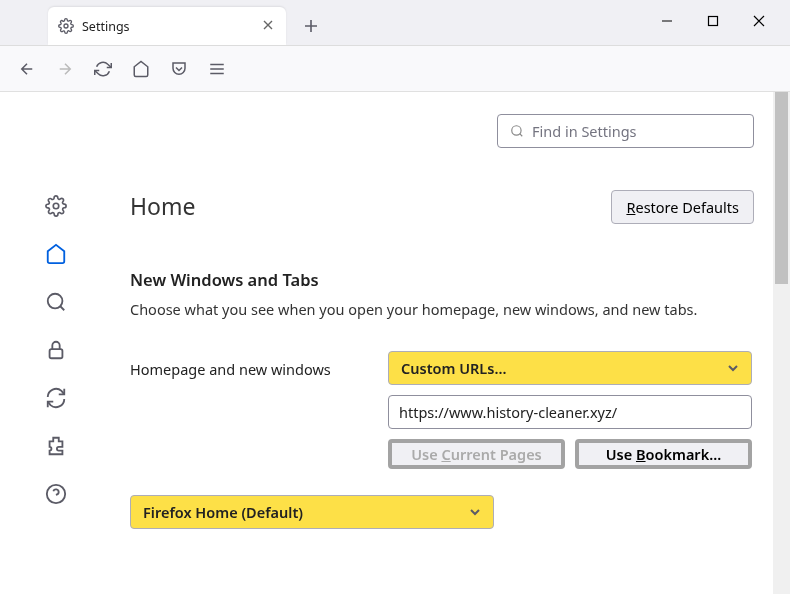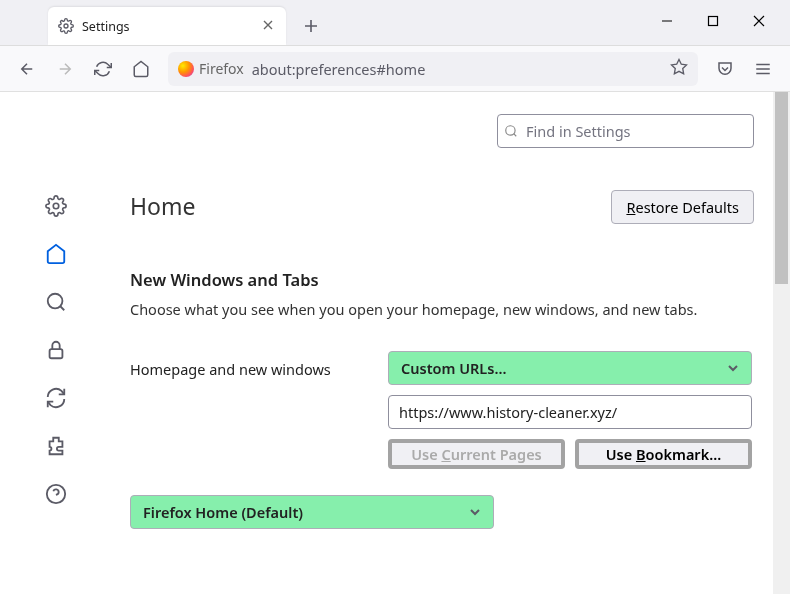--- a/index.html
+++ b/index.html
@@ -23,35 +23,35 @@
 .urlbar .address { color: #5b5b66; }
 .urlbar-star { margin-left: auto; color: #5b5b66; width:18px; }
 
 
 .content-wrap { display: flex; height: calc(594px - 92px); position: relative; }
 .sidebar { width: 112px; padding-top: 102px; display: flex; flex-direction: column; align-items: center; gap: 24px; }
 .sideicon { width: 24px; height: 24px; color: #5b5b66; display:flex; align-items:center; justify-content:center; }
 .sideicon.active { color: #0060df; }
 
 .main { flex: 1; padding: 24px 30px 0 18px; position: relative; }
-.searchbox { position: absolute; right: 36px; top: 22px; width: 257px; height: 34px; border: 1px solid #8f8f9d; border-radius: 4px; display: flex; align-items: center; padding: 0 6px; gap: 8px; color: #747480; font-size: 14.5px; }
+.searchbox { position: absolute; right: 36px; top: 22px; width: 257px; height: 34px; border: 1px solid #8f8f9d; border-radius: 4px; display: flex; align-items: center; padding: 0 12px; gap: 8px; color: #747480; font-size: 14.5px; }
 
 h1.page-title { font-size: 23px; font-weight: 400; color: #333; margin-top: 74px; }
 .restore-btn { position: absolute; right: 36px; top: 98px; height: 34px; padding: 0 14px; border: 1px solid #adadb8; border-radius: 4px; background: #f0f0f4; font-size: 14.5px; display:flex; align-items:center; }
 .restore-btn u { text-decoration: underline; }
 
 h2.section-title { font-size: 16.5px; font-weight: 600; margin-top: 46px; color: #222; }
 .section-desc { font-size: 14.5px; color: #333; margin-top: 8px; line-height: 1.4; }
 
 .form-rows { margin-top: 32px; }
 .form-row { display: flex; align-items: flex-start; margin-bottom: 8px; }
 .form-label { width: 258px; font-size: 14.5px; color: #222; padding-top: 8px; }
 .form-ctrl { flex: 1; max-width: 364px; }
 
-.dropdown { height: 34px; border: 1px solid #adadb8; border-radius: 4px; background: #86efac; display: flex; align-items: center; padding: 0 12px; font-size: 14.5px; font-weight: 600; color: #222; position: relative; }
+.dropdown { height: 34px; border: 1px solid #adadb8; border-radius: 4px; background: #fde047; display: flex; align-items: center; padding: 0 12px; font-size: 14.5px; font-weight: 600; color: #222; position: relative; }
 .dropdown .chev { margin-left: auto; color: #5b5b66; }
 
 .urlinput { width: 100%; height: 34px; border: 1px solid #8f8f9d; border-radius: 4px; padding: 0 10px; font-size: 14.5px; color: #222; background:#fff; display:flex; align-items:center; }
 
 .btn-row { display: flex; gap: 10px; margin-top: 10px; }
 .btn { flex:1; height: 30px; border: 4px solid #a3a3a3; border-radius: 4px; background: #f0f0f4; font-size: 14.5px; font-weight: 600; display: flex; align-items: center; justify-content: center; }
 .btn.disabled { color: #aaa; }
 
 .scrollbar-track { position: absolute; right: 0; top: 92px; width: 17px; bottom: 0; background: #f0f0f0; }
 .scrollbar-thumb { position: absolute; right: 2px; top: 0; width: 13px; height: 192px; background: #c1c1c1; border-radius: 0; }
@@ -114,30 +114,20 @@
       <svg width="18" height="18" viewBox="0 0 24 24" fill="none" stroke="currentColor" stroke-width="2">
         <path d="M23 4v6h-6M1 20v-6h6"></path>
         <path d="M3.51 9a9 9 0 0 1 14.85-3.36L23 10M1 14l4.64 4.36A9 9 0 0 0 20.49 15"></path>
       </svg>
     </div>
   <div class="tbtn">
       <svg width="18" height="18" viewBox="0 0 24 24" fill="none" stroke="currentColor" stroke-width="2">
         <path d="M3 9l9-7 9 7v11a2 2 0 0 1-2 2H5a2 2 0 0 1-2-2z"></path>
       </svg>
     </div>
-  <div class="urlbar">
-    <span class="ffbadge">
-      <span class="firefox-dot"></span>
-      <span>Firefox</span>
-    </span>
-    <span class="address">about:preferences#home</span>
-    <span class="urlbar-star"><svg width="18" height="18" viewBox="0 0 24 24" fill="none" stroke="currentColor" stroke-width="1.8">
-          <polygon points="12 2 15.09 8.26 22 9.27 17 14.14 18.18 21.02 12 17.77 5.82 21.02 7 14.14 2 9.27 8.91 8.26 12 2"></polygon>
-        </svg></span>
-  </div>
   <div class="tbtn">
       <svg width="18" height="18" viewBox="0 0 24 24" fill="none" stroke="currentColor" stroke-width="2">
         <path d="M4 4h16v7a8 8 0 0 1-16 0V4z"></path>
         <path d="M8 10l4 4 4-4"></path>
       </svg>
     </div>
   <div class="tbtn">
       <svg width="18" height="18" viewBox="0 0 24 24" stroke="currentColor" stroke-width="2">
         <path d="M3 6h18M3 12h18M3 18h18"></path>
       </svg>

